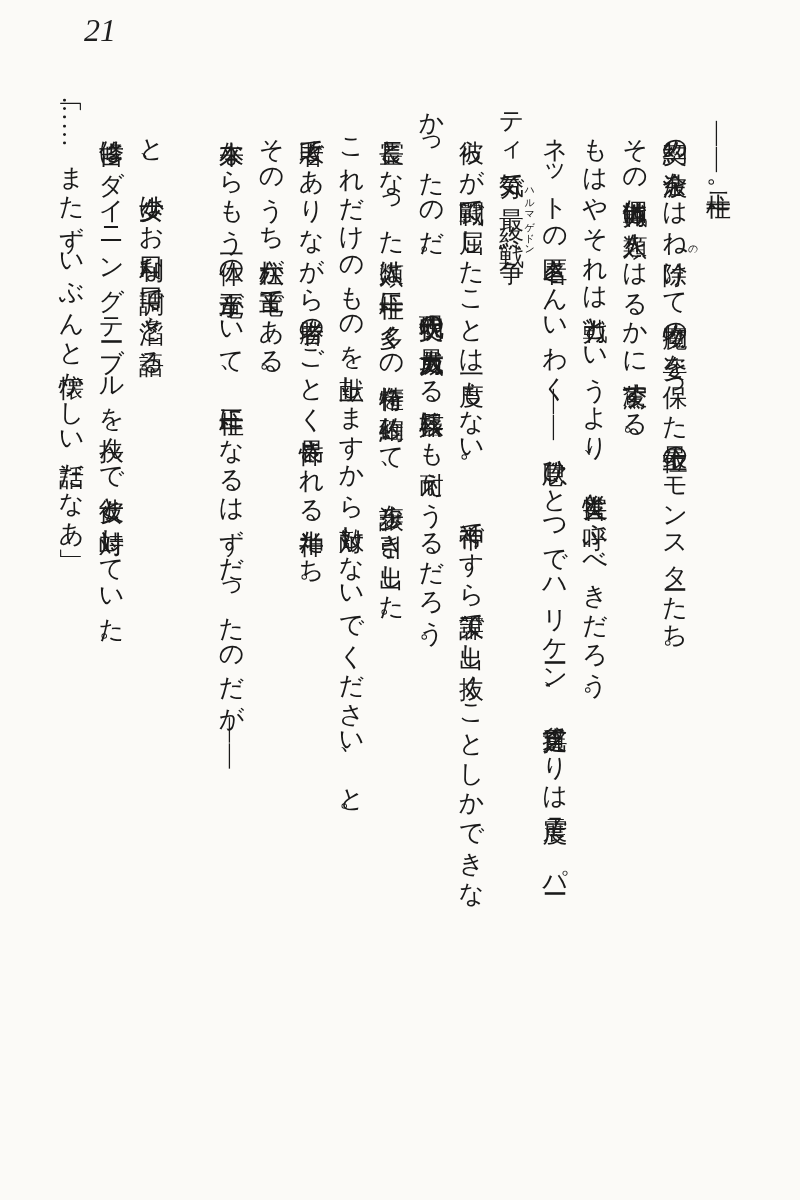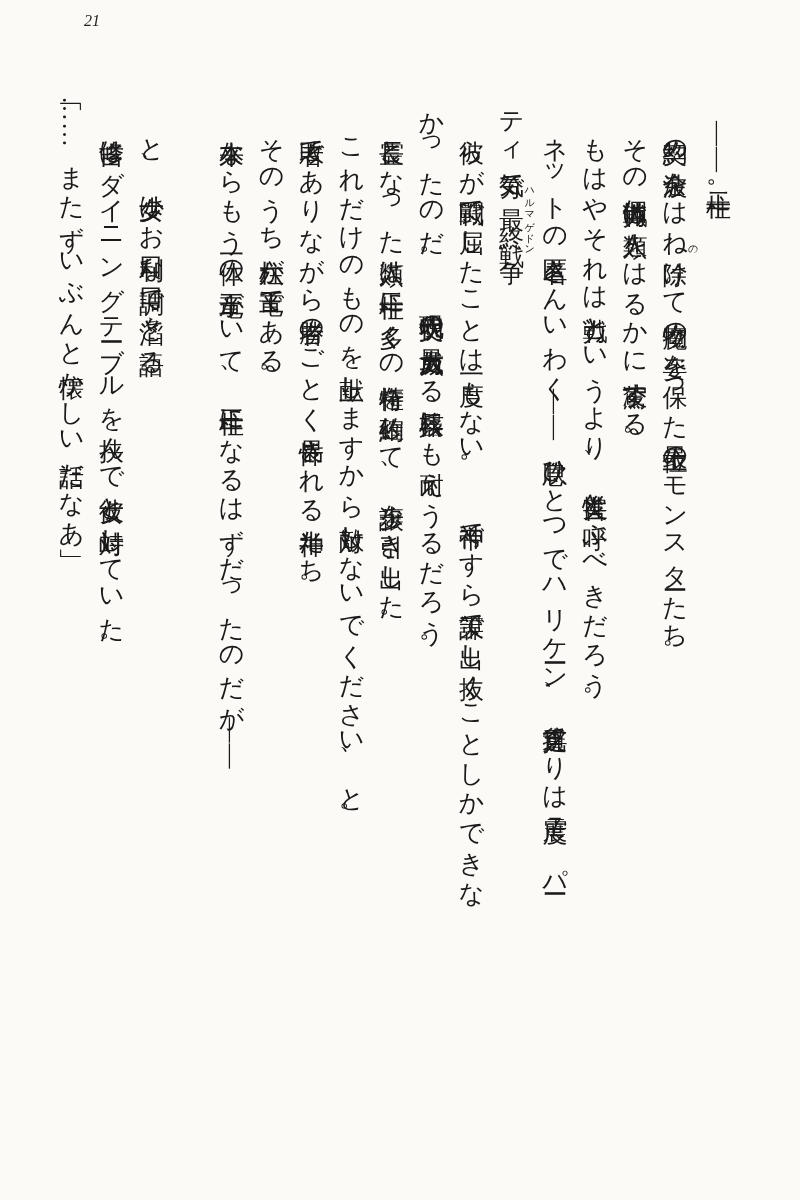--- a/index.html
+++ b/index.html
@@ -9,21 +9,21 @@
     height: 1200px;
     background: #fbfaf7;
     overflow: hidden;
     font-family: "Liberation Serif", serif;
   }
   .page-number {
     position: absolute;
     top: 12px;
     left: 84px;
     font-style: italic;
-    font-size: 16px;
+    font-size: 32px;
     color: #1e1e1e;
   }
   .text-block {
     position: absolute;
     top: 95px;
     right: 62px;
     height: 1055px;
     writing-mode: vertical-rl;
     text-orientation: mixed;
     font-size: 25px;

